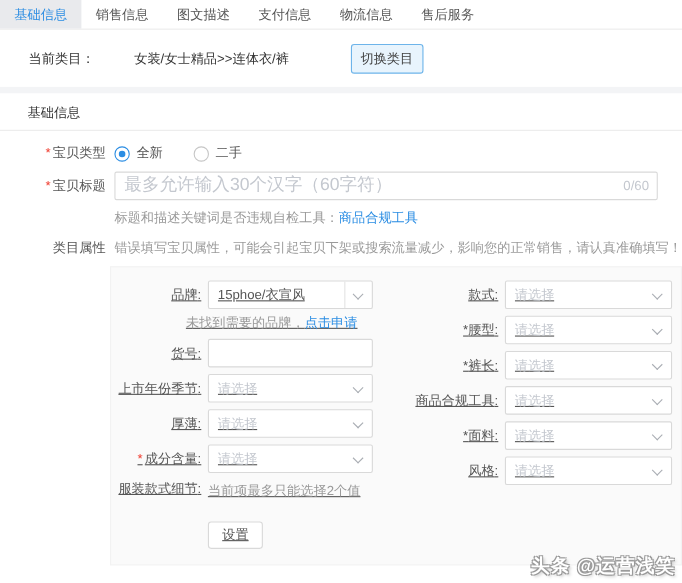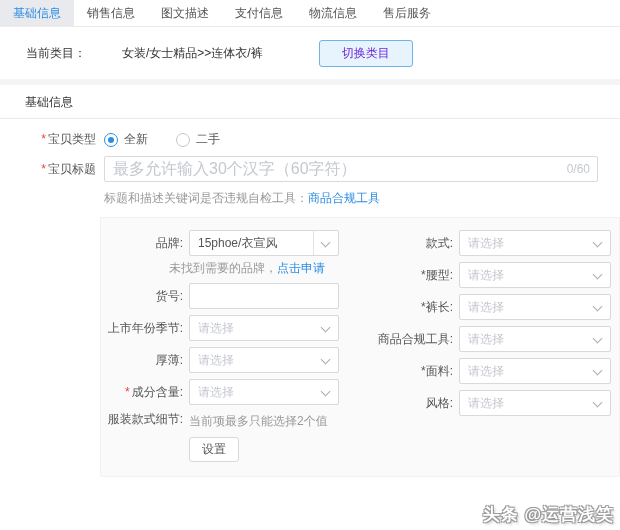--- a/index.html
+++ b/index.html
@@ -8,21 +8,21 @@
   .page { position:relative; width:620px; height:530px; background:#fff; overflow:hidden; }
 
   
   .tabbar { display:flex; height:27px; align-items:stretch; border-bottom:1px solid #ebebeb; background:#fff; }
   .tab { padding:0 13px; line-height:27px; color:#555; cursor:pointer; }
   .tab.active { background:#e9eaed; color:#2b8de3; }
 
   
   .category-bar { display:flex; align-items:center; height:52px; padding-left:26px; color:#333;gap:36px; }
   .category-bar .path { color:#333; }
-  .switch-btn { margin-left:20px; padding:4px 22px; background:#e8f4fd; border:1px solid #6db4ea; color:#6d28d9; border-radius:3px; font-size:12px; cursor:pointer; }
+  .switch-btn { margin-left:20px; padding:4px 8px; background:#e8f4fd; border:1px solid #6db4ea; color:#404040; border-radius:3px; font-size:12px; cursor:pointer; }
 
   .band { height:6px; background:#f3f4f6; }
 
   
   .section-title { height:34px; line-height:34px; padding-left:25px; color:#333; border-bottom:1px solid #ebebeb; background:#fff; }
 
   .form { padding-top:12px; }
   .form-row { display:flex; align-items:center; margin-bottom:8px; }
   .lbl { width:96px; text-align:right; color:#555; flex:none; padding-right:0; }
   .lbl .req, .plabel .req { color:#f04134; margin-right:2px; }
@@ -39,38 +39,38 @@
   .title-wrap { position:relative; width:494px; }
   .text-input { width:100%; height:26px; border:1px solid #d9d9d9; border-radius:2px; padding:0 40px 0 8px; font-size:16px; color:#333; font-family:inherit; background:#fff; }
   .text-input::placeholder { color:#c4c8cf; }
   .counter { position:absolute; right:8px; top:6px; color:#c4c8cf; }
   .helper { margin-left:104px; margin-top:5px; margin-bottom:10px; color:#999; }
   .link { color:#2b8de3; text-decoration:none; cursor:pointer; }
 
   .warn { color:#9a9a9a; }
 
   
-  .panel { margin-left:100px; margin-top:4px; width:520px; background:#fafafa; border:1px solid #f2f2f2; display:flex; padding:12px 6px 8px 0; }
+  .panel { margin-left:100px; margin-top:4px; width:520px; background:#fafafa; border:1px solid #f2f2f2; display:flex; padding:12px 6px 8px 0;text-decoration:underline; }
   .col-left { width:248px; flex:none; }
   .col-right { flex:1; }
   .prow { display:flex; align-items:center; margin-bottom:6px; }
   .plabel { width:88px; text-align:right; color:#555; flex:none; padding-right:6px; }
   .plabel-r { width:110px; text-align:right; color:#555; flex:none; padding-right:6px; }
   .select { position:relative; height:26px; background:#fff; border:1px solid #d9d9d9; border-radius:2px; display:flex; align-items:center; padding:0 26px 0 8px; cursor:pointer; }
   .sel-l { width:150px; } .sel-r { width:152px; }
   .select .ph { color:#c4c8cf; white-space:nowrap; overflow:hidden; }
   .select .val { color:#555; white-space:nowrap; overflow:hidden; }
   .chev { position:absolute; right:9px; top:8px; width:7px; height:7px; border-right:1px solid #a9adb3; border-bottom:1px solid #a9adb3; transform:rotate(45deg); }
   .select.sep::before { content:""; position:absolute; right:24px; top:0; bottom:0; border-left:1px solid #e3e3e3; }
   .mini-helper { margin-left:68px; margin-top:-2px; margin-bottom:6px; color:#999; }
   .small-input { width:150px; height:26px; border:1px solid #d9d9d9; border-radius:2px; background:#fff; padding:0 8px; font-size:12px; font-family:inherit; color:#333; }
   .style-detail { align-items:flex-start; }
   .note-box { display:flex; flex-direction:column; }
   .note { color:#999; line-height:16px; margin-top:2px; }
-  .set-btn { margin-top:8px; width:50px; height:25px; background:#fff; border:1px solid #d9d9d9; border-radius:3px; color:#555; font-size:12px; cursor:pointer; }
+  .set-btn { margin-top:20px; width:50px; height:25px; background:#fff; border:1px solid #d9d9d9; border-radius:3px; color:#555; font-size:12px; cursor:pointer; }
 
   
   .watermark { position:absolute; right:6px; bottom:4px; font-size:17px; font-weight:bold; letter-spacing:1px; color:#fff;
     text-shadow:-1px -1px 0 #9a9a9a, 1px -1px 0 #9a9a9a, -1px 1px 0 #9a9a9a, 1px 1px 0 #9a9a9a, 2px 2px 3px rgba(0,0,0,.25); }
 </style>
 </head>
 <body>
 
 <div class="page">
 
@@ -115,20 +115,25 @@
       <div class="gap8"></div>
       <div class="title-wrap">
         <input class="text-input" type="text" placeholder="最多允许输入30个汉字（60字符）" style="">
         <span class="counter">0/60</span>
       </div>
     </div>
     <div class="helper">
       <span>标题和描述关键词是否违规自检工具：</span><a class="link">商品合规工具</a>
     </div>
 
+    <div class="form-row">
+      <div class="lbl">类目属性</div>
+      <div class="gap8"></div>
+      <div class="warn">错误填写宝贝属性，可能会引起宝贝下架或搜索流量减少，影响您的正常销售，请认真准确填写！</div>
+    </div>
 
     <div class="panel">
       <div class="col-left">
 
         <div class="prow">
           <div class="plabel"><span>品牌</span>:</div>
           <div class="select sel-l sep">
             <span class="val">15phoe/衣宣风</span>
             <span class="chev"></span>
           </div>

